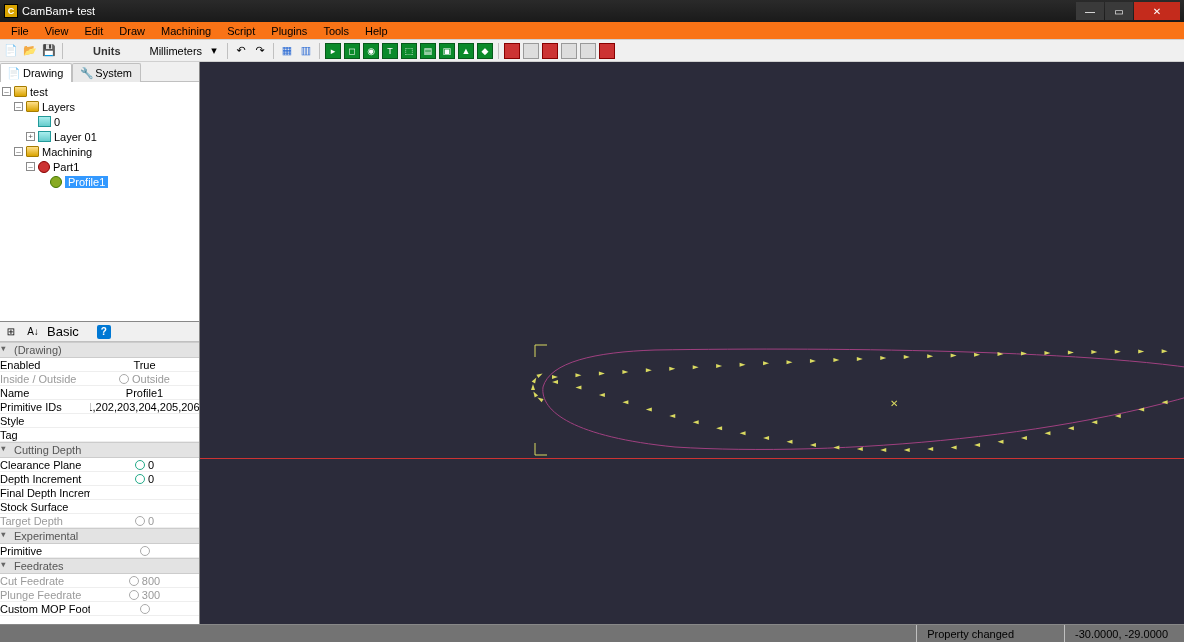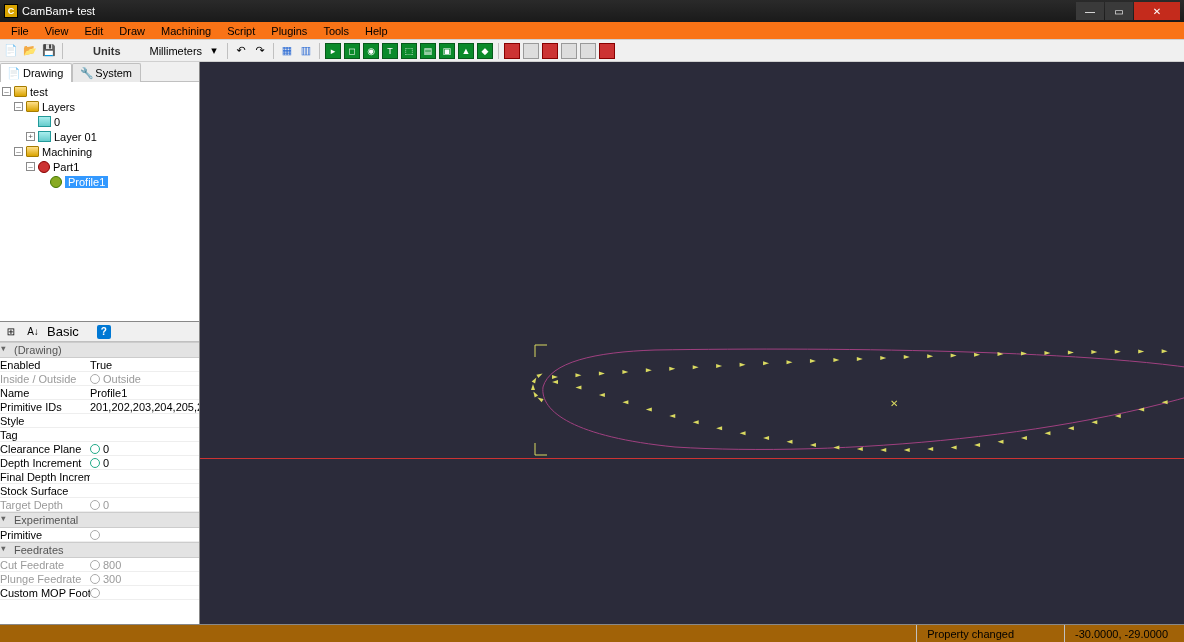--- a/index.html
+++ b/index.html
@@ -52,38 +52,38 @@
 .prop-tb .ptbtn { width:16px; height:16px; display:flex; align-items:center; justify-content:center; font-size:10px; }
 .prop-tb .ptxt { font-size:13px; }
 .prop-tb .qmark { background:#0078d4; color:#fff; width:14px; height:14px; border-radius:2px; font-weight:bold; font-size:10px; display:flex; align-items:center; justify-content:center; }
 
 
 .propgrid { flex:1; overflow:auto; background:#fff; }
 .pcat { background:#e3e3e3; color:#555; padding:1px 2px 1px 14px; border-top:1px solid #ccc; border-bottom:1px solid #ccc; position:relative; font-size:11px; }
 .pcat::before { content:"▸"; position:absolute; left:2px; font-size:9px; color:#666; transform:rotate(90deg); }
 .prow { display:flex; height:14px; border-bottom:1px solid #eee; align-items:center; }
 .prow .plabel { width:90px; color:#000; overflow:hidden; white-space:nowrap; }
-.prow .pval { flex:1; color:#000; display:flex; align-items:center; gap:3px; overflow:hidden; white-space:nowrap; }
+.prow .pval { flex:1; color:#000; display:flex; align-items:center; gap:3px; overflow:hidden; white-space:nowrap;justify-content:center; }
 .prow.dim .plabel, .prow.dim .pval { color:#9a9a9a; }
 .refresh-ico { width:10px; height:10px; border:1px solid #2a8; border-radius:50%; position:relative; }
 .refresh-ico.gray { border-color:#aaa; }
 
 
 .canvas-wrap { flex:1; background:#2b2b3a; position:relative; overflow:hidden; }
 .axis-x { position:absolute; left:0; right:0; height:1px; background:#c33; top:396px; }
 .sel-frame { position:absolute; border:1px dashed #dada60; pointer-events:none; }
 .centroid { position:absolute; color:#dada60; font-size:10px; left:690px; top:336px; }
 
 .airfoil { position:absolute; }
 .airfoil svg { overflow:visible; }
 .arrow { fill:#dada60; }
 .pathline { stroke:#a04080; stroke-width:1; fill:none; }
 
 
-.statusbar { height:18px; border-top:1px solid #888; background:#a16207; display:flex; align-items:flex-start; justify-content:flex-end; padding:0 6px; gap:40px; }
+.statusbar { height:18px; border-top:1px solid #888; background:#737373; display:flex; align-items:flex-start; justify-content:flex-end; padding:0 6px; gap:40px; }
 .statusbar .cell { border-left:1px solid #c0c0c0; padding:0 10px; height:100%; display:flex; align-items:center; }
 </style>
 </head>
 <body>
 
 <div class="titlebar">
   <div class="app-icon">C</div>
   <div class="title-text">CamBam+   test</div>
   <div class="win-btns">
     <div class="win-btn">—</div>
@@ -225,20 +225,21 @@
         </div>
       <div class="prow">
           <div class="plabel">Style</div>
           <div class="pval"></div>
         </div>
       <div class="prow">
           <div class="plabel">Tag</div>
           <div class="pval"></div>
         </div>
 
+      <div class="pcat">Cutting Depth</div>
       <div class="prow">
           <div class="plabel">Clearance Plane</div>
           <div class="pval">
             <span class="refresh-ico"></span>
             <span>0</span>
           </div>
         </div>
       <div class="prow">
           <div class="plabel">Depth Increment</div>
           <div class="pval">

